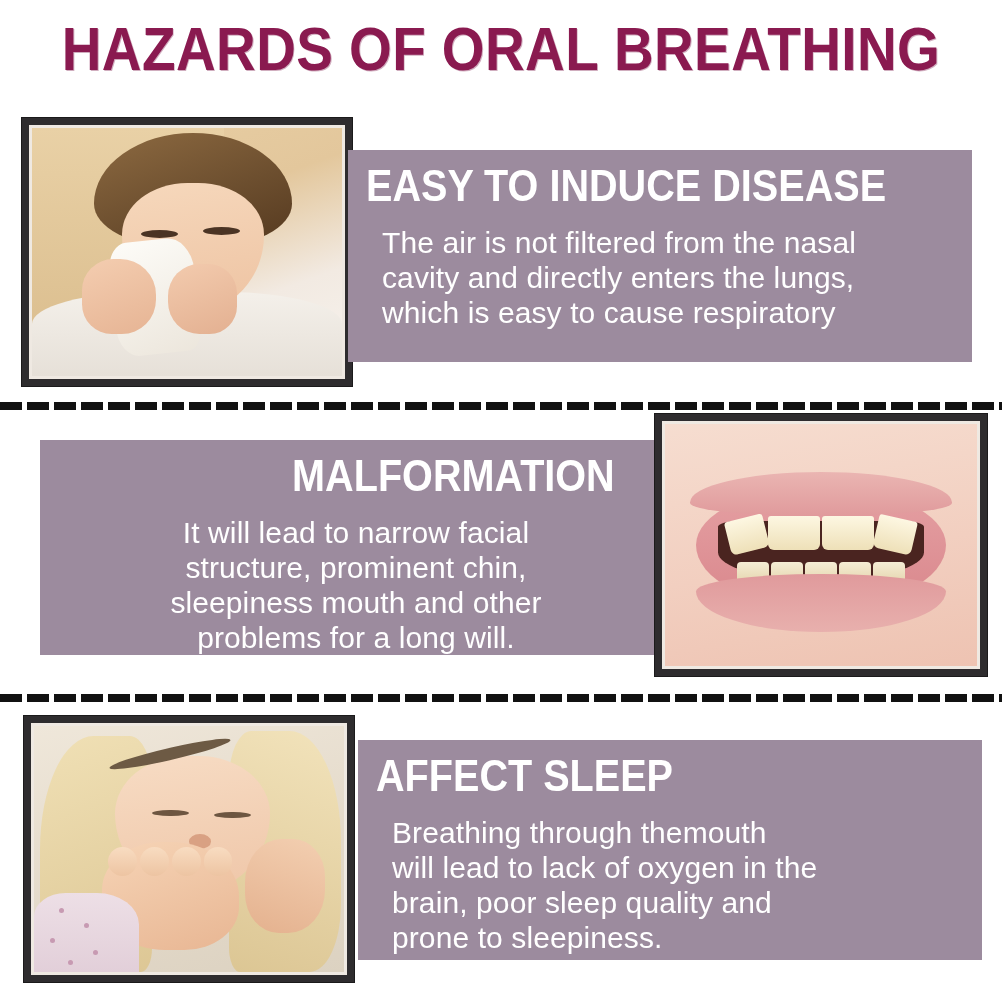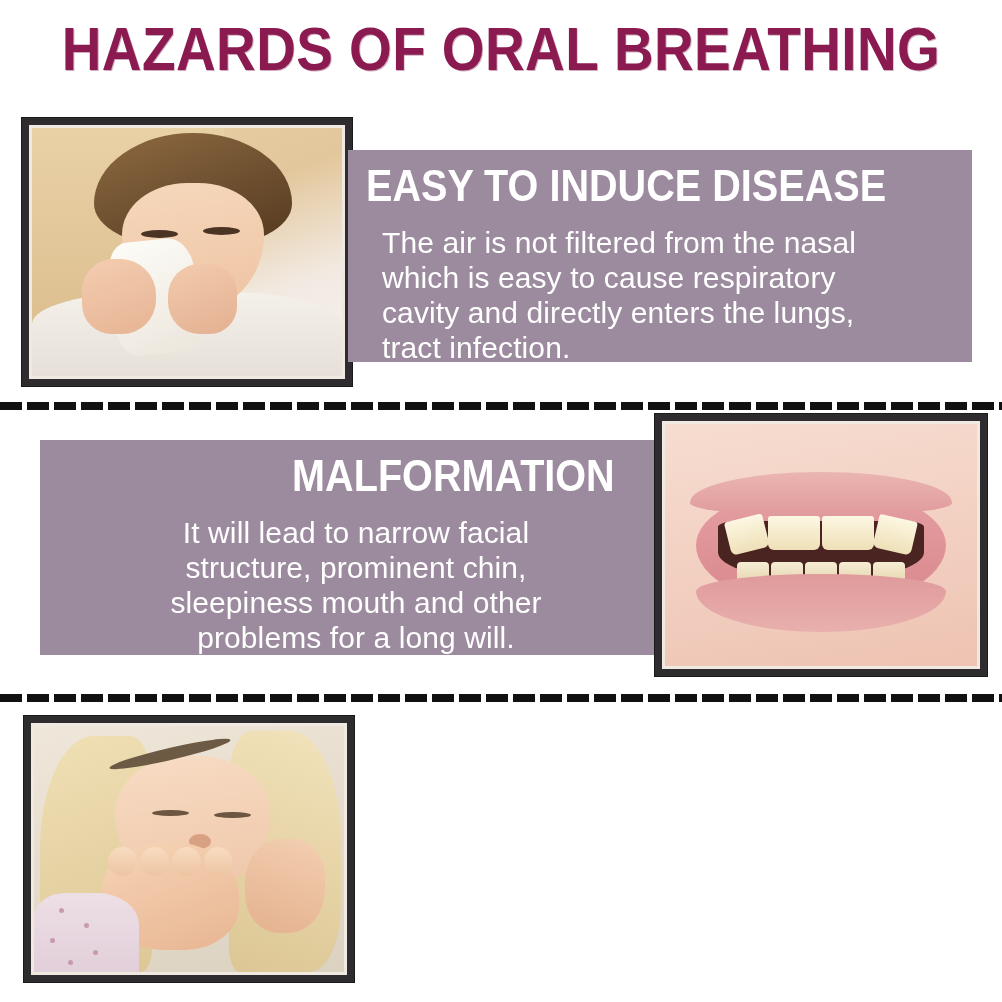--- a/index.html
+++ b/index.html
@@ -183,23 +183,22 @@
         <div class="s1-handL"></div>
         <div class="s1-handR"></div>
       </div>
     </div>
   </div>
 
   <div class="panel panel-1">
     <div class="panel-heading">EASY TO INDUCE DISEASE</div>
     <div class="panel-body">
       <span class="ln">The air is not filtered from the nasal</span>
+      <span class="ln">cavity and directly enters the lungs,</span>
       <span class="ln">which is easy to cause respiratory</span>
-      <span class="ln">cavity and directly enters the lungs,</span>
-      <span class="ln">tract infection.</span>
     </div>
   </div>
 
   <div class="divider d1"></div>
 
   <div class="panel panel-2">
     <div class="panel-heading">MALFORMATION</div>
     <div class="panel-body">
       <span class="ln">It will lead to narrow facial</span>
       <span class="ln">structure, prominent chin,</span>
@@ -257,14 +256,23 @@
         <div class="s3-dress"></div>
         <div class="s3-dot" style="left:8%;  top:74%;"></div>
         <div class="s3-dot" style="left:16%; top:80%;"></div>
         <div class="s3-dot" style="left:5%;  top:86%;"></div>
         <div class="s3-dot" style="left:19%; top:91%;"></div>
         <div class="s3-dot" style="left:11%; top:95%;"></div>
       </div>
     </div>
   </div>
 
+  <div class="panel panel-3">
+    <div class="panel-heading">AFFECT SLEEP</div>
+    <div class="panel-body">
+      <span class="ln">Breathing through themouth</span>
+      <span class="ln">will lead to lack of oxygen in the</span>
+      <span class="ln">brain, poor sleep quality and</span>
+      <span class="ln">prone to sleepiness.</span>
+    </div>
+  </div>
 
 </div>
 
 </body></html>

